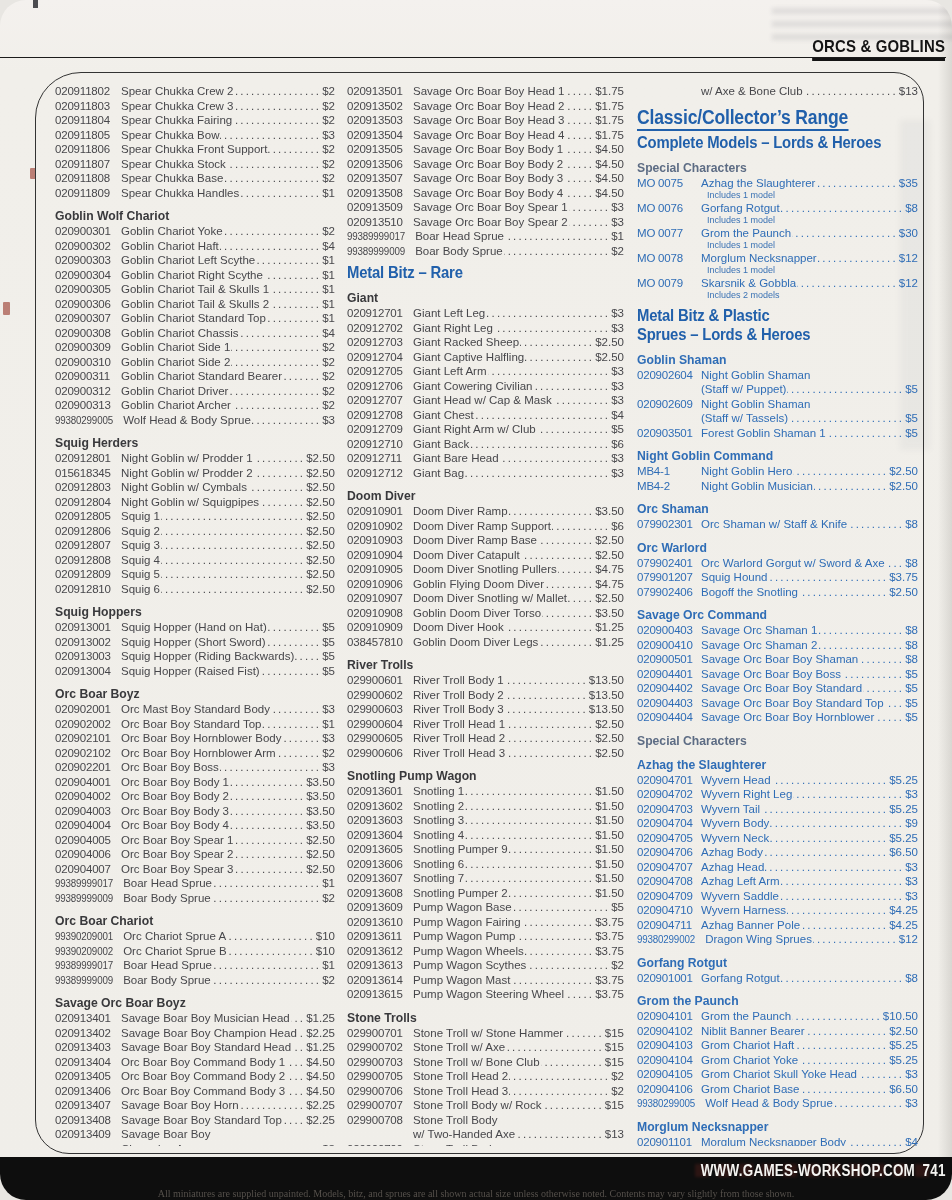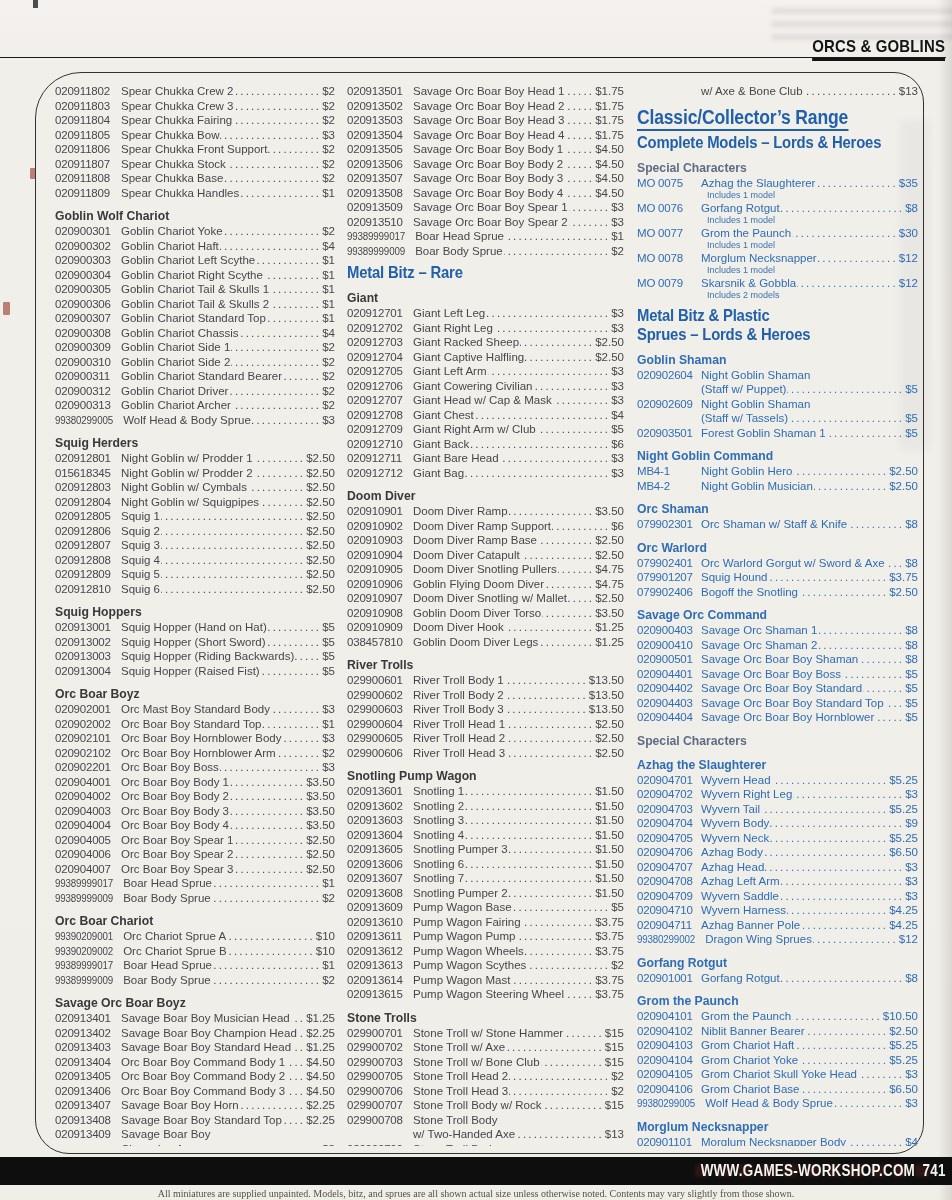--- a/index.html
+++ b/index.html
@@ -1,19 +1,20 @@
 <!DOCTYPE html>
 <html><head>
 <meta charset="utf-8">
 <style>
   html,body { margin:0; padding:0; background:#e8e6e2; }
   #page {
     position:relative; width:952px; height:1200px; overflow:hidden;
     background:linear-gradient(180deg,#f4f1ee 0%,#f1efea 6%,#f0eee9 100%);
     font-family:"Liberation Sans", sans-serif;
+    border-radius:26px;
   }
   
   .edge-shadow { position:absolute; right:0; top:0; width:14px; height:1200px;
     background:linear-gradient(90deg, rgba(0,0,0,0) 0%, rgba(60,55,50,0.13) 100%); }
   .ghost { position:absolute; filter:blur(2px); opacity:0.16; pointer-events:none;
     background:repeating-linear-gradient(180deg,#7a7a80 0px,#7a7a80 6px,transparent 6px,transparent 13px); }
   .ghost2 { position:absolute; filter:blur(3px); opacity:0.05; background:#55606e; pointer-events:none; }
   .redmark { position:absolute; background:#a85a4e; opacity:0.75; border-radius:1px; }
   .blackmark { position:absolute; background:#4c4c50; }
   .fghost { position:absolute; filter:blur(1.5px); opacity:0.28; pointer-events:none;
@@ -58,21 +59,21 @@
   .bigh.bhu { font-size:19.5px; line-height:22px; margin:7px 0 4px; }
   .bigh.bhu .u { border-bottom:2.6px solid #2160ab; padding-bottom:1px; }
 
   .note { font-size:9px; line-height:10.5px; color:#3a72b4; padding-left:70px; white-space:nowrap; }
 
   
   .bluecol .row { color:#2f6db6; }
   .bluecol .row.dark { color:#47474b; }
 
   
-  .fbar { position:absolute; left:0; top:1157px; width:952px; height:28px; background:#0e0e0e; }
+  .fbar { position:absolute; left:0; top:1157px; width:952px; height:43px; background:#0e0e0e; }
   .fwrap { position:absolute; right:6px; top:0; height:27px; display:flex; gap:9px; align-items:center;
     color:#f4f4f1; font-weight:bold; font-size:16px; letter-spacing:0.3px;
     transform:scaleX(0.84); transform-origin:100% 50%; white-space:nowrap; }
   .fnote { position:absolute; left:0; top:1188px; width:952px; text-align:center;
     font-family:"Liberation Serif", serif; font-size:10px; color:#55504b; }
 </style>
 </head>
 <body>
 
 <div id="page">
@@ -750,21 +751,21 @@
         <span class="pr">$1.50</span>
       </div>
       <div class="row">
         <span class="code">020913604</span>
         <span class="nm">Snotling 4</span>
         <span class="lead"></span>
         <span class="pr">$1.50</span>
       </div>
       <div class="row">
         <span class="code">020913605</span>
-        <span class="nm">Snotling Pumper 3</span>
+        <span class="nm">Snotling Pumper 9</span>
         <span class="lead"></span>
         <span class="pr">$1.50</span>
       </div>
       <div class="row">
         <span class="code">020913606</span>
         <span class="nm">Snotling 6</span>
         <span class="lead"></span>
         <span class="pr">$1.50</span>
       </div>
       <div class="row">

